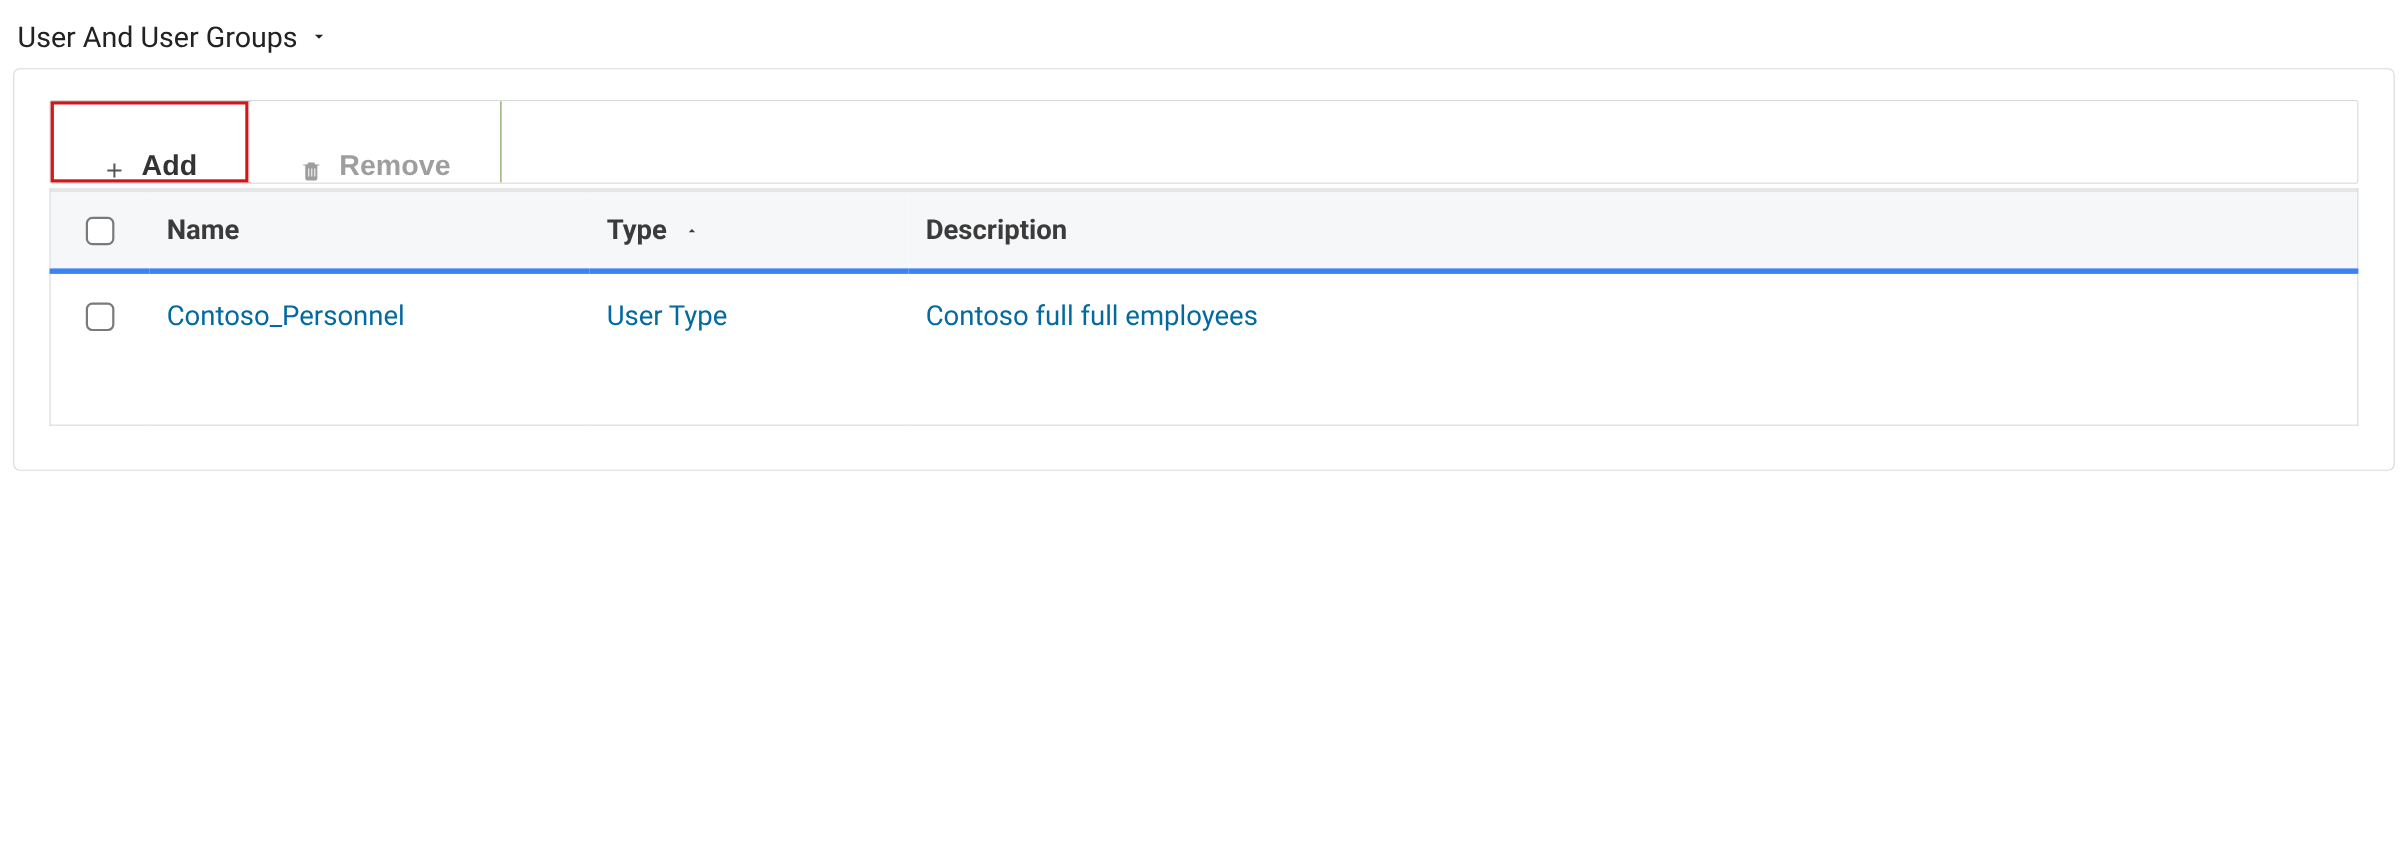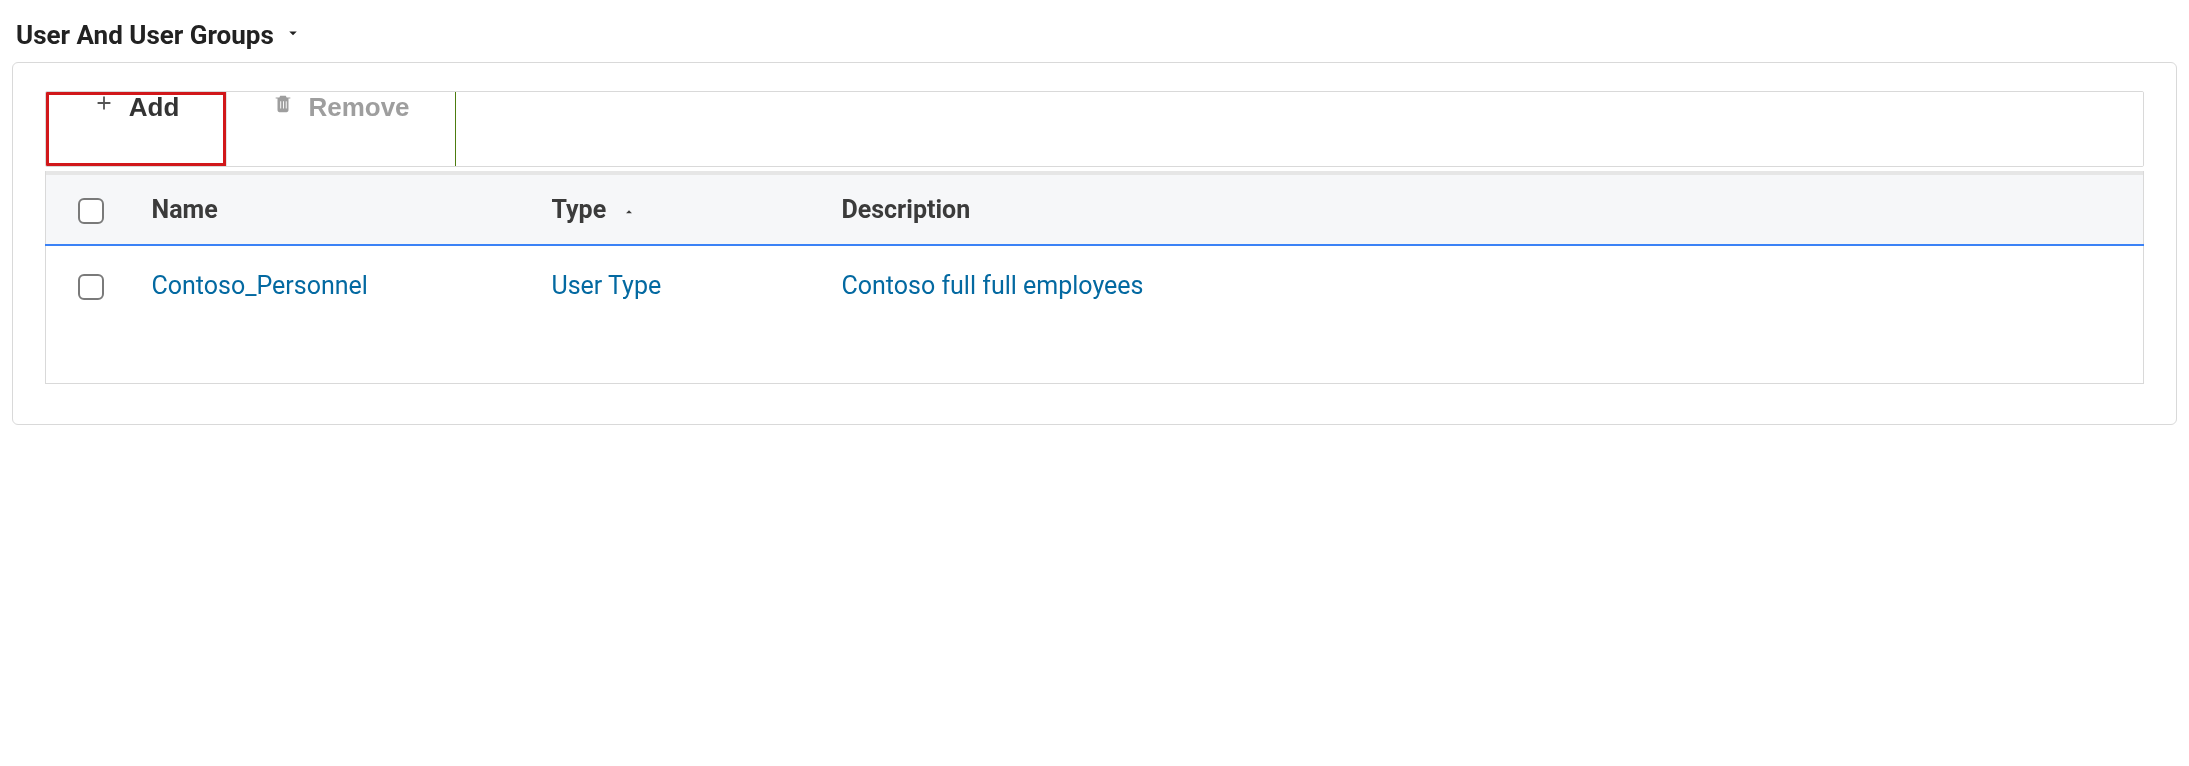--- a/index.html
+++ b/index.html
@@ -17,21 +17,21 @@
       display: flex;
       align-items: center;
       gap: 10px;
       margin-bottom: 12px;
       padding-left: 4px;
       cursor: pointer;
       user-select: none;
     }
     .section-title {
       font-size: 26px;
-      font-weight: 700;
+      font-weight: 400;
       color: #222;
     }
     .caret-down-icon svg {
       width: 18px;
       height: 18px;
       fill: #222;
     }
     .panel {
       border: 1px solid #d9d9d9;
       border-radius: 6px;
@@ -41,21 +41,21 @@
     .toolbar {
       display: flex;
       border: 1px solid #d9d9d9;
       border-radius: 2px;
       overflow: hidden;
       margin-bottom: 4px;
       height: 76px;
     }
     .toolbar-btn {
       display: flex;
-      align-items: flex-start;
+      align-items: flex-end;
       justify-content: center;
       gap: 14px;
       padding: 0 30px;
       background: #fff;
       border: none;
       font-size: 26px;
       font-weight: 700;
       cursor: pointer;
       height: 100%;
     }
@@ -97,21 +97,21 @@
     }
     .table thead tr {
       background: #f6f7f9;
     }
     .table th {
       text-align: left;
       font-size: 25px;
       font-weight: 700;
       color: #3b3b3b;
       padding: 20px 16px;
-      border-bottom: 2px solid #3b82f6;
+      border-bottom: 5px solid #3b82f6;
     }
     .table td {
       font-size: 25px;
       color: #0369a1;
       padding: 24px 16px;
       vertical-align: middle;
     }
     .col-check {
       width: 90px;
       text-align: center !important;

